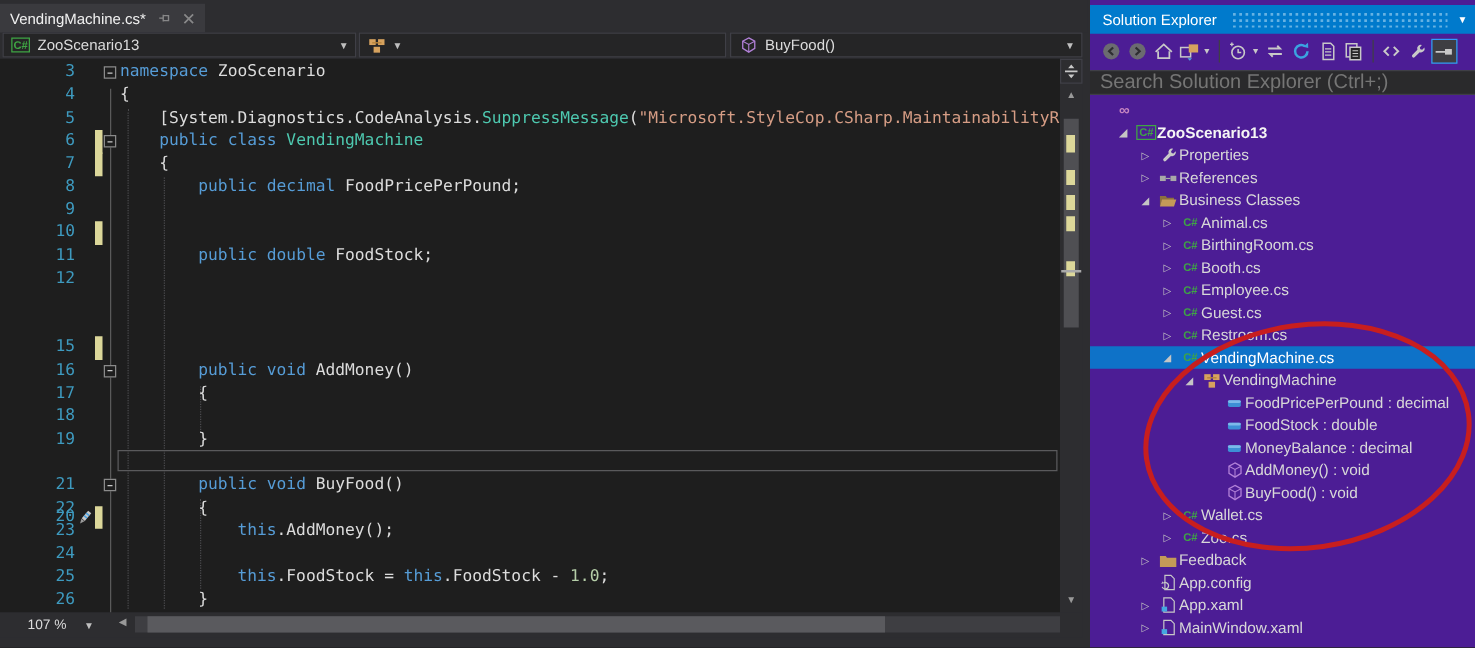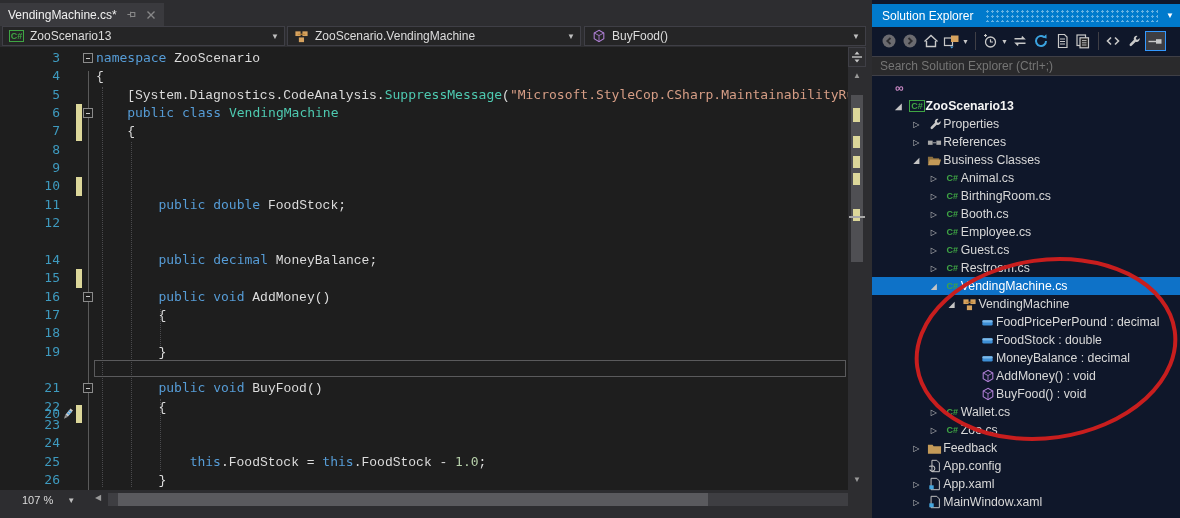--- a/index.html
+++ b/index.html
@@ -16,21 +16,21 @@
   .combo .lbl{flex:1;margin-left:5px;white-space:nowrap;overflow:hidden;}
   .combo .dd{color:#BFBFBF;font-size:8px;margin-left:4px;}
   #combo-project{left:2px;width:283px;}
   #combo-type{left:287px;width:294px;}
   #combo-member{left:584px;width:282px;}
   #code-surface{position:absolute;left:0;top:47px;width:848px;height:443px;background:#1E1E1E;overflow:hidden;
                 font-family:"DejaVu Sans Mono",monospace;font-size:13px;}
   .code-row{position:absolute;left:0;height:18.35px;line-height:18.35px;white-space:pre;width:100%;}
   .lnum{position:absolute;left:0;top:0;width:60px;text-align:right;color:#3E9ABF;}
   .ctext{position:absolute;left:96px;top:0;}
-  .tok-kw{color:#569CD6;} .tok-ty{color:#4EC9B0;} .tok-st{color:#D69D85;} .tok-nu{color:#B5CEA8;} .tok-pl{color:#DCDCDC;font-family:Liberation Mono, monospace;}
+  .tok-kw{color:#569CD6;} .tok-ty{color:#4EC9B0;} .tok-st{color:#D69D85;} .tok-nu{color:#B5CEA8;} .tok-pl{color:#DCDCDC;}
   .chbar{position:absolute;left:76px;width:6px;height:18.5px;background:#DCD79A;}
   .fold{position:absolute;left:83px;width:10px;height:10px;border:1px solid #8A8A8A;background:#1E1E1E;
         display:flex;align-items:center;justify-content:center;box-sizing:border-box;}
   .fold i{display:block;width:4px;height:1px;background:#C8C8C8;}
   .outline-line{position:absolute;left:88px;top:24px;width:1px;height:424px;background:#5A5A5A;}
   .guide{position:absolute;width:0;border-left:1px dotted #4A4A4D;}
   .curline{position:absolute;left:94px;width:752px;height:17px;border:1px solid #5A5A5C;box-sizing:border-box;}
   .pencil{position:absolute;left:60px;width:15px;height:15px;}
   
   #vscroll{position:absolute;left:848px;top:47px;width:18px;height:443px;background:#2D2D30;}
@@ -42,34 +42,34 @@
   #vs-curmark{position:absolute;left:1px;top:169px;width:16px;height:2px;background:#A9A9A9;}
   
   #hrow{position:absolute;left:0;top:490px;width:866px;height:20px;background:#2D2D30;}
   #zoomctl{position:absolute;left:16px;top:0;width:88px;height:20px;color:#DCDCDC;font-size:11px;display:flex;
            align-items:center;padding-left:6px;box-sizing:border-box;text-align:center;}
   #zoomctl .dd{font-size:8px;color:#BFBFBF;margin-left:14px;}
   #h-left{position:absolute;left:92px;top:3px;}
   #h-track{position:absolute;left:108px;top:3px;width:740px;height:13px;background:#3E3E42;}
   #h-thumb{position:absolute;left:10px;top:0;width:590px;height:13px;background:#5A5A5E;}
   
-  #sepanel{position:absolute;left:872px;top:0;width:308px;height:518px;background:#0f172a;}
+  #sepanel{position:absolute;left:872px;top:0;width:308px;height:518px;background:#4c1d95;}
   #se-title{position:absolute;left:0;top:4px;width:308px;height:23px;background:#007ACC;display:flex;
             align-items:center;color:#FFFFFF;font-size:12px;padding-left:10px;box-sizing:border-box;}
   #se-title .grip{flex:1;height:13px;margin:0 8px 0 12px;
       background-image:radial-gradient(circle,#66B2E3 1px,transparent 1.3px);background-size:5px 5px;}
   #se-title .dd{color:#FFF;font-size:8px;margin-right:6px;}
   #se-toolbar{position:absolute;left:0;top:27px;width:308px;height:28px;display:flex;align-items:center;padding-left:6px;box-sizing:border-box;}
   .tbi{width:21px;height:20px;display:flex;align-items:center;justify-content:center;}
   .tbi svg{display:block;}
   .tbsep{width:1px;height:18px;background:#3F3F46;margin:0 4px;}
   .tbdd{color:#C8C8C8;font-size:7px;margin:0 2px 0 0;}
   .tbi.hl{border:1px solid #3399FF;background:#3E3E42;box-sizing:border-box;}
   #se-search{position:absolute;left:0;top:56px;width:308px;height:20px;background:#2A2A2C;border:0;
-             border-top:1px solid #3F3F46;border-bottom:1px solid #3F3F46;color:#848484;font-size:12px;
+             border-top:1px solid #3F3F46;border-bottom:1px solid #3F3F46;color:#848484;font-size:16px;
              padding:0 0 0 8px;box-sizing:border-box;font-family:"Liberation Sans",sans-serif;outline:none;}
   #se-tree{position:absolute;left:0;top:79px;width:308px;height:439px;overflow:hidden;}
   .trow{height:18px;display:flex;align-items:center;font-size:12.3px;color:#D8D8D8;white-space:nowrap;cursor:default;}
   .trow.sel{background:#0E72C8;color:#FFFFFF;}
   .trow.bold{font-weight:bold;color:#F5F5F5;}
   .exp{width:13px;flex:0 0 13px;font-size:8px;color:#C5C5C5;text-align:left;}
   .nico{width:17px;flex:0 0 17px;display:flex;align-items:center;justify-content:center;}
   .csbadge{color:#3FA544;font-weight:bold;font-size:9px;font-family:"Liberation Sans",sans-serif;}
   .csbadge.box{border:1px solid #3FA544;padding:0 1px;line-height:10px;}
   .solbadge{color:#C586C0;font-weight:bold;font-size:12px;}
@@ -107,21 +107,20 @@
     <span class="nico">
         <svg width="15" height="15" viewBox="0 0 16 16">
           <g fill="#D6A25E">
             <rect x="1.5" y="2.5" width="5.5" height="5"></rect>
             <rect x="9" y="2.5" width="5.5" height="5"></rect>
             <rect x="5.2" y="9" width="5.5" height="5"></rect>
             <rect x="4" y="5" width="8" height="1.2" fill="#B8843C"></rect>
           </g>
         </svg>
       </span>
-    <span class="lbl">ZooScenario.VendingMachine</span>
     <span class="dd">▼</span>
   </div>
   <div class="combo" id="combo-member">
     <span class="nico">
         <svg width="14" height="14" viewBox="0 0 16 16">
           <path d="M8 1.5 L13.5 4.5 V11 L8 14.5 L2.5 11 V4.5 Z" fill="none" stroke="#B180D7" stroke-width="1.2"></path>
           <path d="M2.5 4.5 L8 7.5 L13.5 4.5 M8 7.5 V14.5" fill="none" stroke="#B180D7" stroke-width="1"></path>
         </svg>
       </span>
     <span class="lbl">BuyFood()</span>
@@ -133,43 +132,42 @@
   <div class="outline-line"></div>
   <div class="guide" style="left:102px;top:40px;height:400px;"></div>
   <div class="guide" style="left:131px;top:95px;height:345px;"></div>
   <div class="guide" style="left:160px;top:262px;height:37px;"></div>
   <div class="guide" style="left:160px;top:352px;height:72px;"></div>
 <div class="code-row" style="top: 2px;"><span class="lnum">3</span><span class="fold" style="top: 4px;"><i></i></span><span class="ctext"><span class="tok-kw">namespace</span><span class="tok-pl"> ZooScenario</span></span></div>
     <div class="code-row" style="top: 20.35px;"><span class="lnum">4</span><span class="ctext"><span class="tok-pl">{</span></span></div>
     <div class="code-row" style="top: 38.7px;"><span class="lnum">5</span><span class="ctext"><span class="tok-pl">    [System.Diagnostics.CodeAnalysis.</span><span class="tok-ty">SuppressMessage</span><span class="tok-pl">(</span><span class="tok-st">"Microsoft.StyleCop.CSharp.MaintainabilityRul</span></span></div>
     <div class="code-row" style="top: 57.05px;"><span class="lnum">6</span><span class="chbar" style="top: 0px;"></span><span class="fold" style="top: 4px;"><i></i></span><span class="ctext"><span class="tok-pl">    </span><span class="tok-kw">public</span><span class="tok-pl"> </span><span class="tok-kw">class</span><span class="tok-pl"> </span><span class="tok-ty">VendingMachine</span></span></div>
     <div class="code-row" style="top: 75.4px;"><span class="lnum">7</span><span class="chbar" style="top: 0px;"></span><span class="ctext"><span class="tok-pl">    {</span></span></div>
-    <div class="code-row" style="top: 93.75px;"><span class="lnum">8</span></div>
+    <div class="code-row" style="top: 93.75px;"><span class="lnum">8</span><span class="ctext"><span class="tok-pl">        </span><span class="tok-kw">public</span><span class="tok-pl"> </span><span class="tok-kw">decimal</span><span class="tok-pl"> FoodPricePerPound;</span></span></div>
     <div class="code-row" style="top: 112.1px;"><span class="lnum">9</span><span class="ctext"></span></div>
     <div class="code-row" style="top: 130.45px;"><span class="lnum">10</span><span class="chbar" style="top: 0px;"></span><span class="ctext"></span></div>
     <div class="code-row" style="top: 148.8px;"><span class="lnum">11</span><span class="ctext"><span class="tok-pl">        </span><span class="tok-kw">public</span><span class="tok-pl"> </span><span class="tok-kw">double</span><span class="tok-pl"> FoodStock;</span></span></div>
     <div class="code-row" style="top: 167.15px;"><span class="lnum">12</span><span class="ctext"></span></div>
-    <div class="code-row" style="top: 203.85px;"><span class="lnum">14</span><span class="ctext"><span class="tok-pl">        </span><span class="tok-kw">public</span><span class="tok-pl"> </span><span class="tok-kw">decimal</span><span class="tok-pl"> MoneyBalance;</span></span></div>
     <div class="code-row" style="top: 222.2px;"><span class="lnum">15</span><span class="chbar" style="top: 0px;"></span><span class="ctext"></span></div>
     <div class="code-row" style="top: 240.55px;"><span class="lnum">16</span><span class="fold" style="top: 4px;"><i></i></span><span class="ctext"><span class="tok-pl">        </span><span class="tok-kw">public</span><span class="tok-pl"> </span><span class="tok-kw">void</span><span class="tok-pl"> AddMoney()</span></span></div>
     <div class="code-row" style="top: 258.9px;"><span class="lnum">17</span><span class="ctext"><span class="tok-pl">        {</span></span></div>
     <div class="code-row" style="top: 277.25px;"><span class="lnum">18</span></div>
     <div class="code-row" style="top: 295.6px;"><span class="lnum">19</span><span class="ctext"><span class="tok-pl">        }</span></span></div>
     <div class="code-row" style="top: 313.95px; margin-top: 44px;"><span class="lnum">20</span><span class="chbar" style="top: 0px;"></span><span class="pencil" style="top: 2px;"><svg width="15" height="15" viewBox="0 0 15 15">
           <g transform="rotate(40 7.5 7.5)">
             <rect x="6" y="1" width="3.2" height="8" fill="#C8C8C8"></rect>
             <rect x="6" y="2.8" width="3.2" height="1.4" fill="#4FA3E0"></rect>
             <rect x="6" y="5.4" width="3.2" height="1.4" fill="#4FA3E0"></rect>
             <path d="M6 9.4 h3.2 L7.6 13 Z" fill="#9A9A9A"></path>
           </g>
         </svg></span><span class="ctext"></span></div>
     <div class="curline" style="top: 313.45px;"></div>
     <div class="code-row" style="top: 332.3px;"><span class="lnum">21</span><span class="fold" style="top: 4px;"><i></i></span><span class="ctext"><span class="tok-pl">        </span><span class="tok-kw">public</span><span class="tok-pl"> </span><span class="tok-kw">void</span><span class="tok-pl"> BuyFood()</span></span></div>
     <div class="code-row" style="top: 350.65px;"><span class="lnum">22</span><span class="ctext"><span class="tok-pl">        {</span></span></div>
-    <div class="code-row" style="top: 369px;"><span class="lnum">23</span></div>
+    <div class="code-row" style="top: 369px;"><span class="lnum">23</span><span class="ctext"><span class="tok-pl">            </span><span class="tok-kw">this</span><span class="tok-pl">.AddMoney();</span></span></div>
     <div class="code-row" style="top: 387.35px;"><span class="lnum">24</span><span class="ctext"></span></div>
     <div class="code-row" style="top: 405.7px;"><span class="lnum">25</span><span class="ctext"><span class="tok-pl">            </span><span class="tok-kw">this</span><span class="tok-pl">.FoodStock = </span><span class="tok-kw">this</span><span class="tok-pl">.FoodStock - </span><span class="tok-nu">1.0</span><span class="tok-pl">;</span></span></div>
     <div class="code-row" style="top: 424.05px;"><span class="lnum">26</span><span class="ctext"><span class="tok-pl">        }</span></span></div>
     <div class="code-row" style="top: 442.4px;"><span class="lnum">27</span><span class="ctext"></span></div>
   </div>
 
 <div id="vscroll">
   <div id="vs-grip">
     <svg width="12" height="12" viewBox="0 0 12 12">
         <path d="M1 6 H11" stroke="#C8C8C8" stroke-width="1.4"></path>

